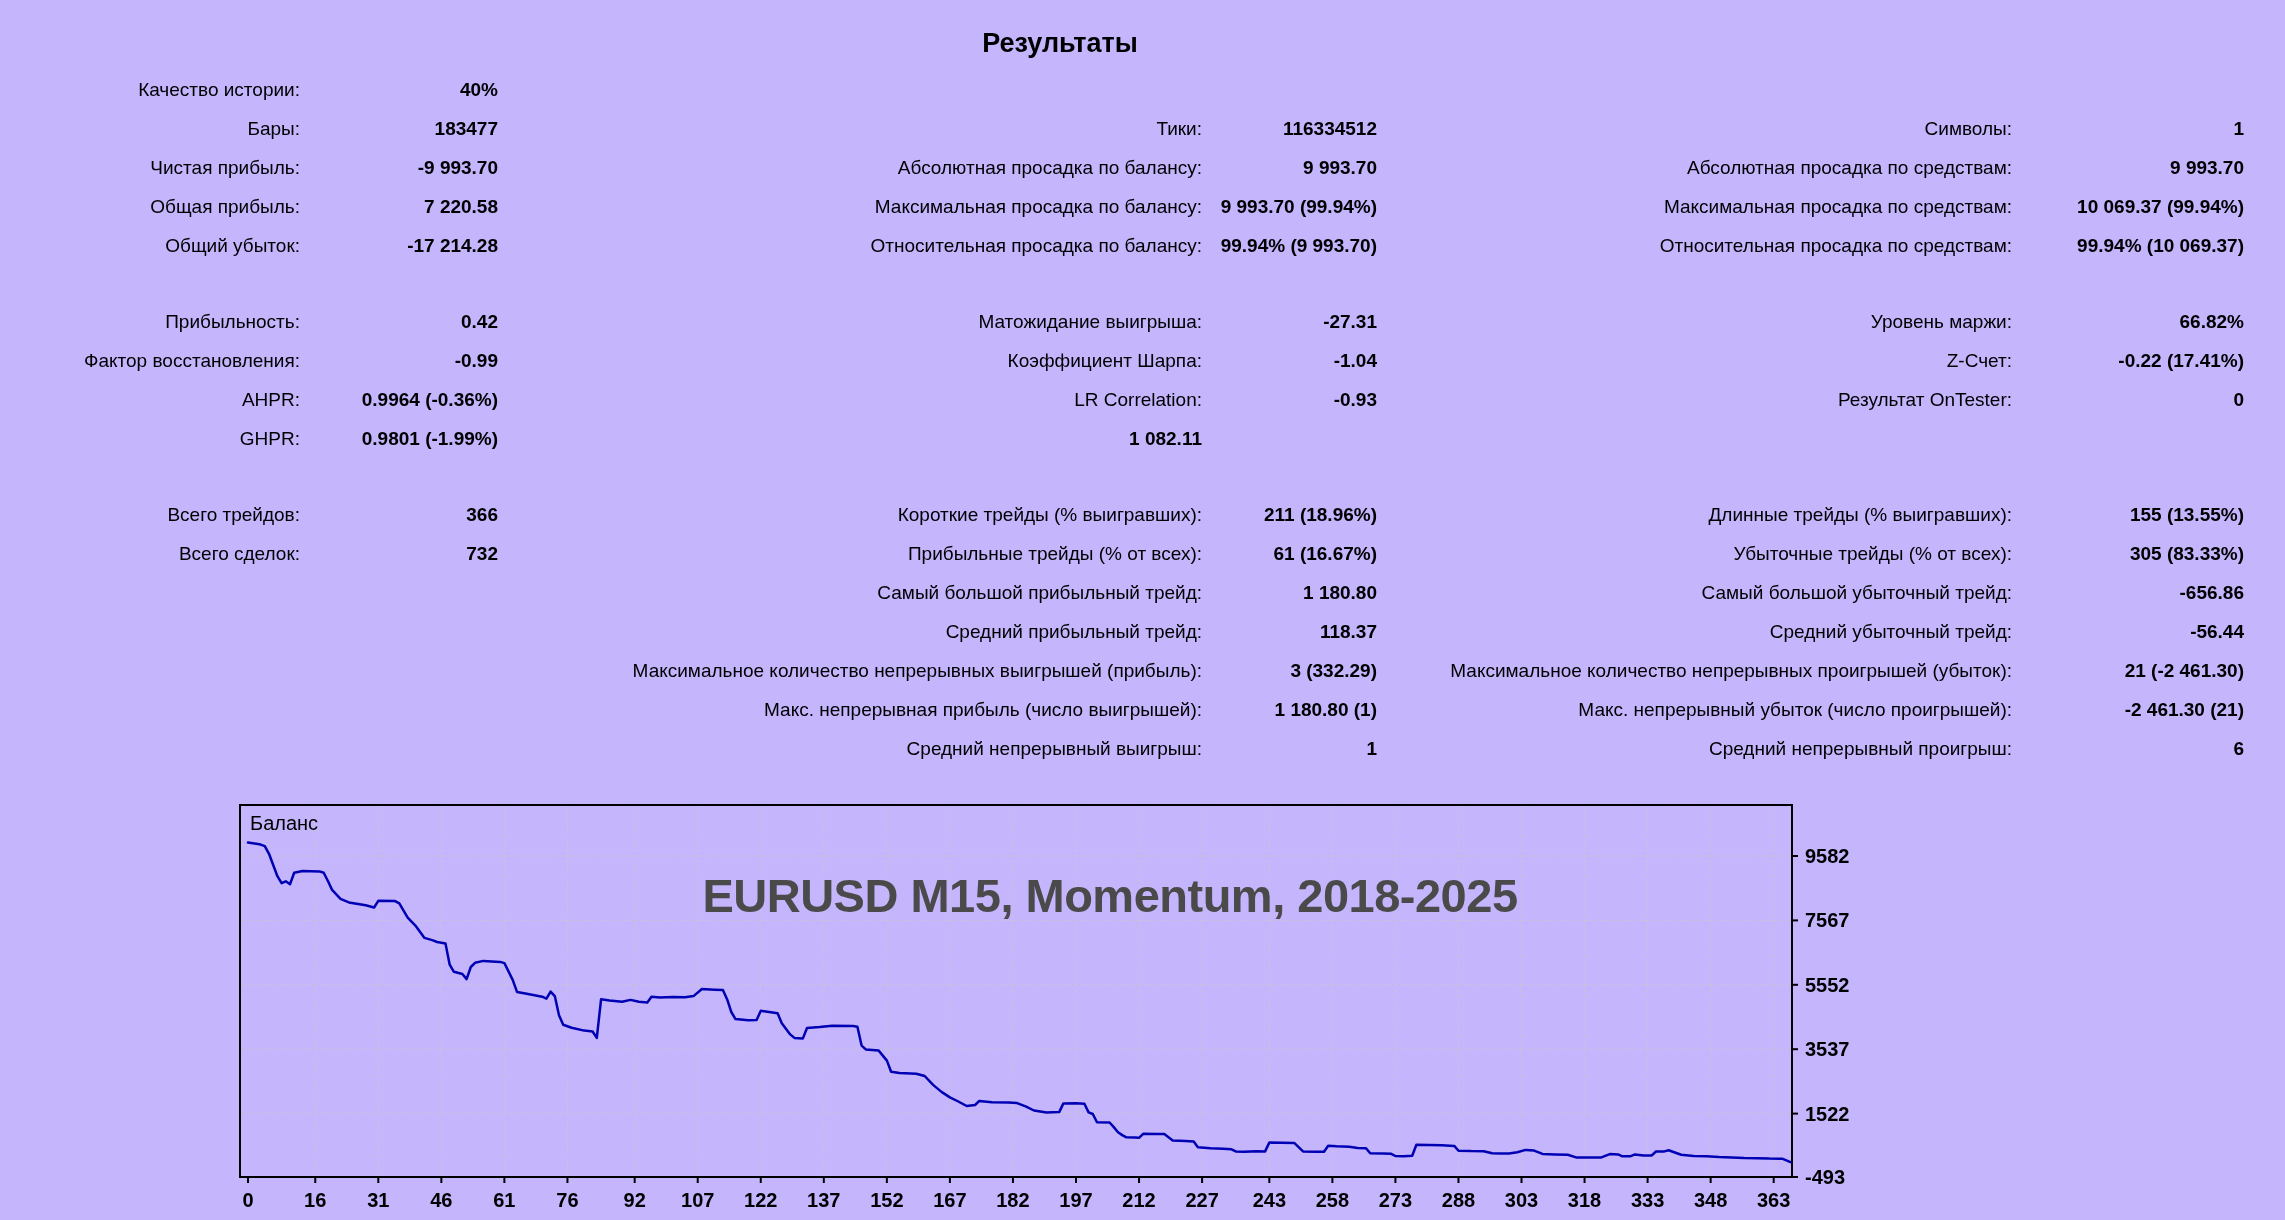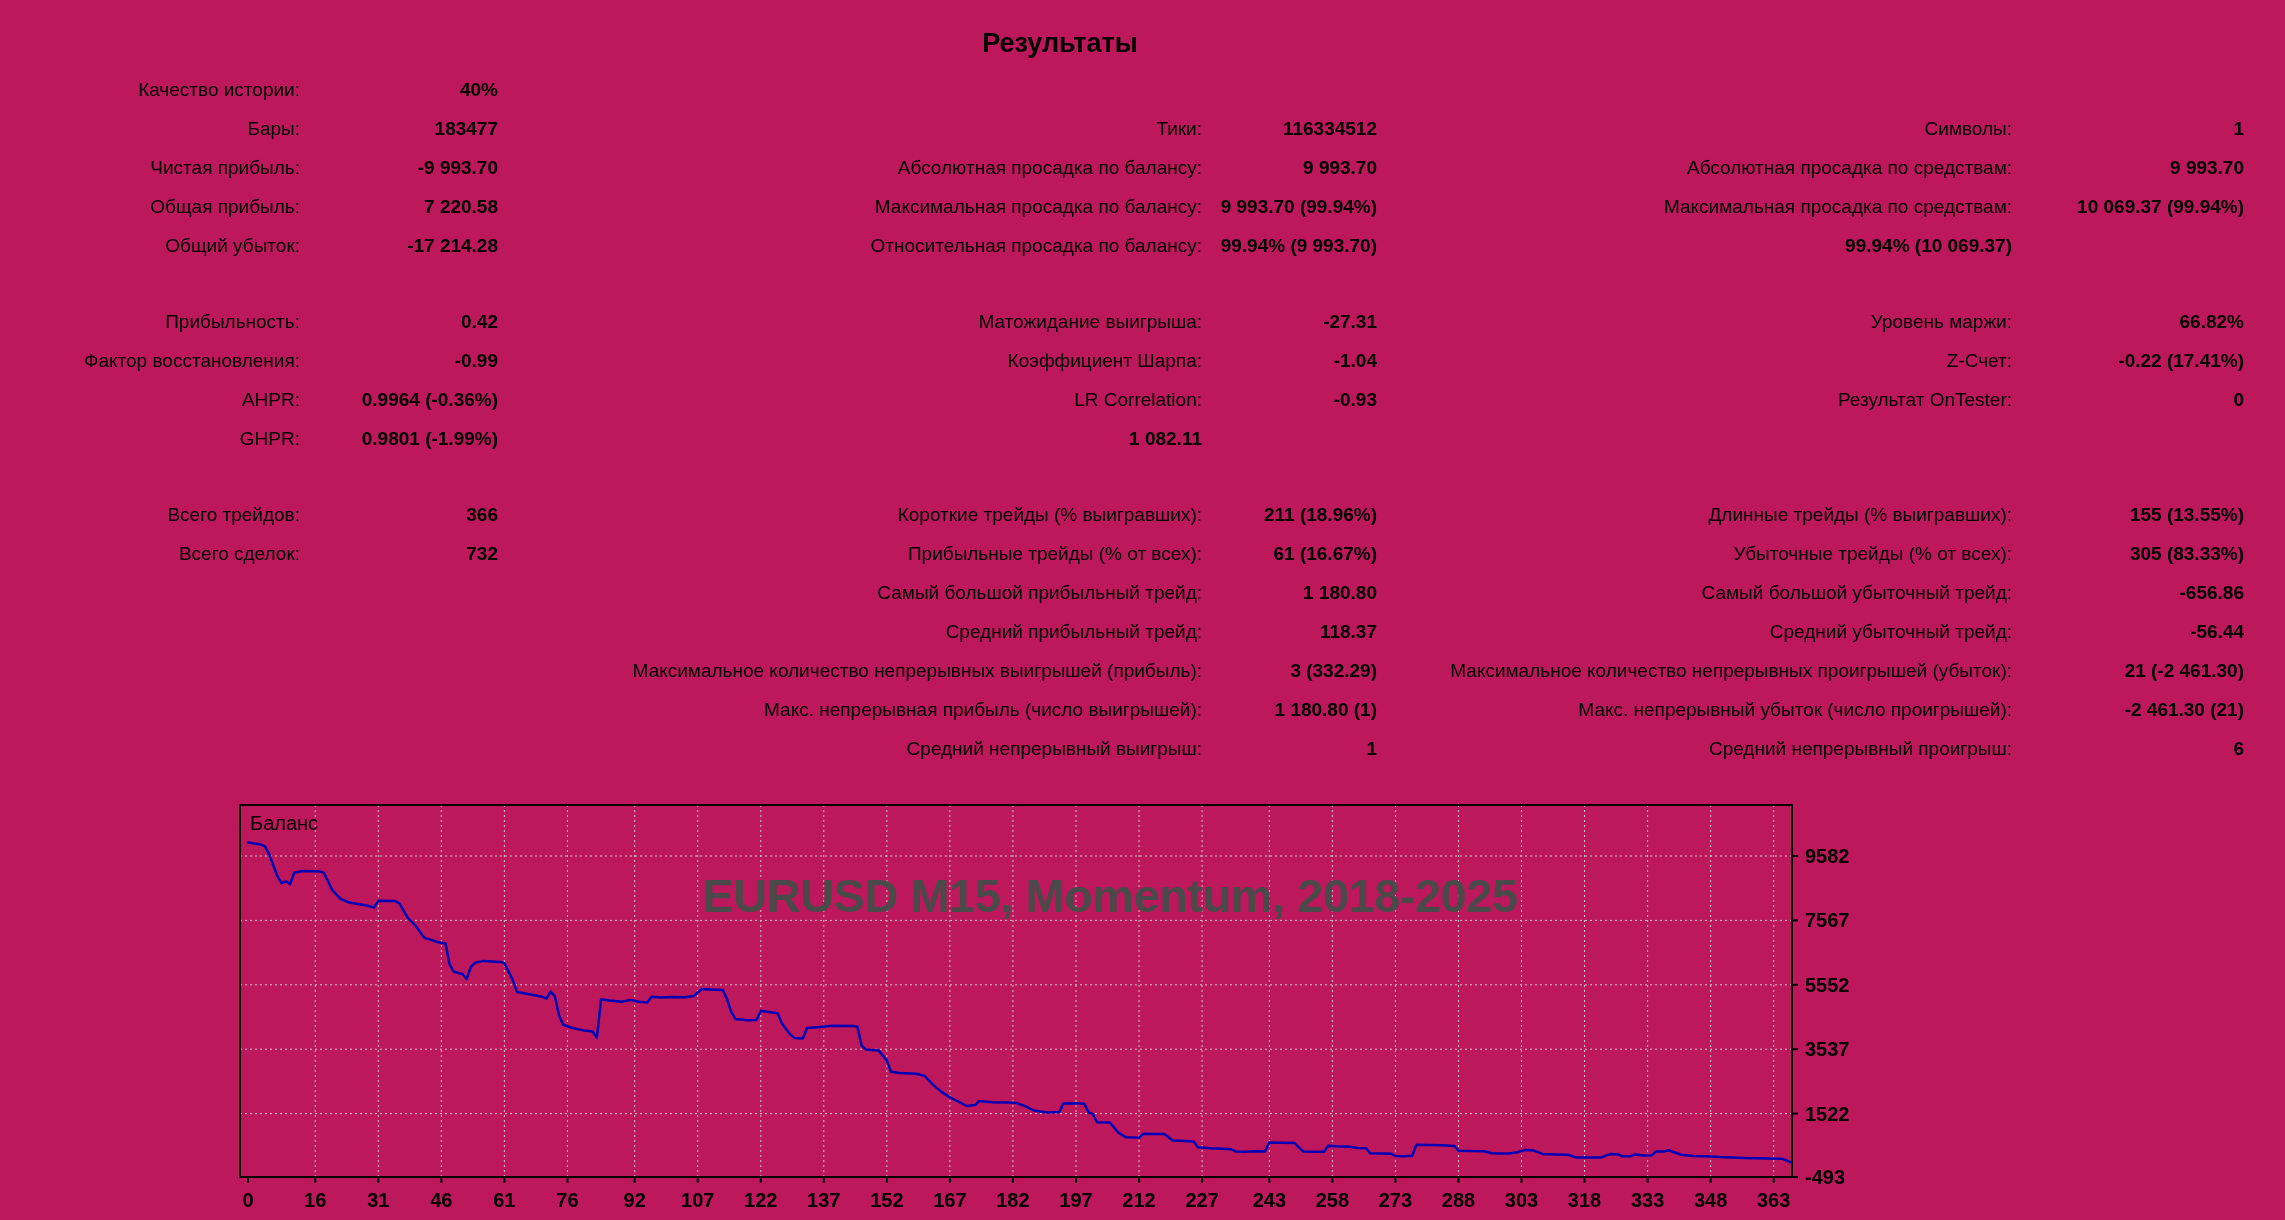--- a/index.html
+++ b/index.html
@@ -1,17 +1,17 @@
 <!DOCTYPE html>
 <html><head>
 <meta charset="utf-8">
 <style>
   html,body{margin:0;padding:0;background:#fff;}
   body{width:2285px;height:1220px;font-family:"Liberation Sans","DejaVu Sans",sans-serif;color:#000;}
-  .report{position:relative;width:2285px;height:1220px;overflow:hidden;background:#be185d;}
+  .report{position:relative;width:2285px;height:1220px;overflow:hidden;background:#c4b5fd;}
   .report-title{position:absolute;top:28px;left:0;width:2120px;text-align:center;
     font-size:27px;font-weight:700;}
   #stats{position:absolute;top:70px;left:0;padding-left:12px;}
   .stat-group + .stat-group{margin-top:37px;}
   .stat-row{display:grid;grid-template-columns:288px 198px 704px 175px 635px 232px;
     height:39px;align-items:center;font-size:19px;}
   .stat-row span{display:block;text-align:right;white-space:nowrap;}
   .stat-row .lbl{font-weight:400;}
   .stat-row .val{font-weight:700;}
   #chart{position:absolute;left:180px;top:790px;}
@@ -53,20 +53,21 @@
           <span class="lbl">Максимальная просадка по балансу:</span>
           <span class="val">9 993.70 (99.94%)</span>
           <span class="lbl">Максимальная просадка по средствам:</span>
           <span class="val">10 069.37 (99.94%)</span>
         </div>
         <div class="stat-row">
           <span class="lbl">Общий убыток:</span>
           <span class="val">-17 214.28</span>
           <span class="lbl">Относительная просадка по балансу:</span>
           <span class="val">99.94% (9 993.70)</span>
+          <span class="lbl">Относительная просадка по средствам:</span>
           <span class="val">99.94% (10 069.37)</span>
         </div>
       </div>
       <div class="stat-group">
         <div class="stat-row">
           <span class="lbl">Прибыльность:</span>
           <span class="val">0.42</span>
           <span class="lbl">Матожидание выигрыша:</span>
           <span class="val">-27.31</span>
           <span class="lbl">Уровень маржи:</span>

